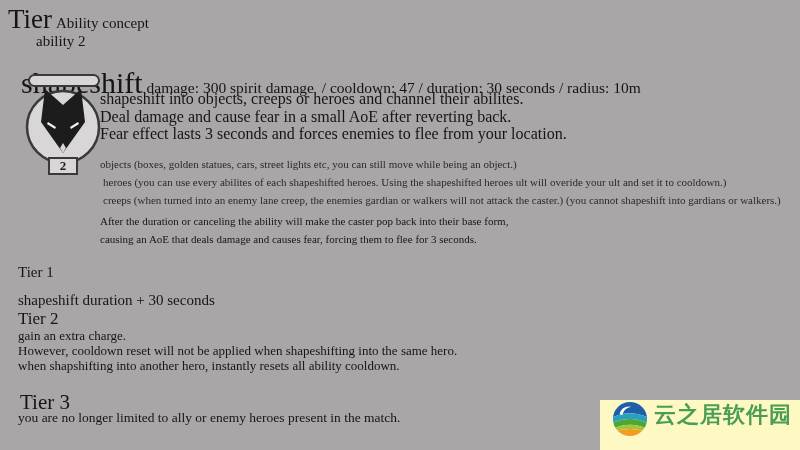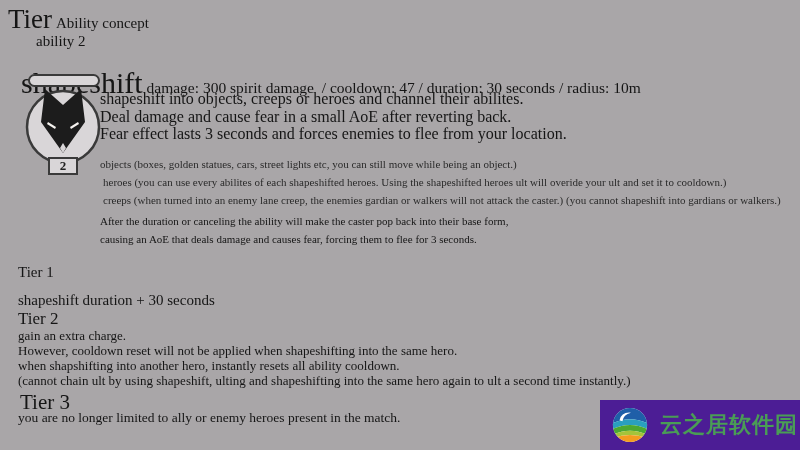--- a/index.html
+++ b/index.html
@@ -26,22 +26,22 @@
   .note-indent{padding-left:3px;}
   .revert{top:213px;left:100px;font-size:11px;line-height:17.5px;}
   .tier1-label{top:264px;left:18px;font-size:15px;}
   .tier1-text{top:292px;left:18px;font-size:15px;}
   .tier2-label{top:309px;left:18px;font-size:17px;}
   .tier2-block{top:328px;left:18px;font-size:13px;line-height:15px;}
   .tier3-label{top:390px;left:20px;font-size:21px;}
   .tier3-text{top:410px;left:18px;font-size:13.5px;}
   .watermark{
     top:400px;left:600px;width:200px;height:50px;
-    background:#4c1d95;
-    display:flex;align-items:center;gap:6px;
+    background:#fef9c3;
+    display:flex;align-items:flex-start;
   }
   .wm-logo{margin-left:11px;flex:0 0 auto;}
   .wm-text{
     margin-left:5px;
     font-family:"DejaVu Sans", sans-serif;
     font-size:22px;
     font-weight:bold;
     color:#4a9d55;
     letter-spacing:1px;
     white-space:nowrap;
@@ -91,21 +91,20 @@
   </div>
 
   <div class="abs tier1-label">Tier 1</div>
   <div class="abs tier1-text">shapeshift duration + 30 seconds</div>
 
   <div class="abs tier2-label">Tier 2</div>
   <div class="abs tier2-block">
     <div>gain an extra charge.</div>
     <div>However, cooldown reset will not be applied when shapeshifting into the same hero.</div>
     <div>when shapshifting into another hero, instantly resets all ability cooldown.</div>
-    <div>(cannot chain ult by using shapeshift, ulting and shapeshifting into the same hero again to ult a second time instantly.)</div>
   </div>
 
   <div class="abs tier3-label">Tier 3</div>
   <div class="abs tier3-text">you are no longer limited to ally or enemy heroes present in the match.</div>
 
   <div class="abs watermark">
     <svg class="wm-logo" width="38" height="38" viewBox="0 0 40 40">
       <defs>
         <clipPath id="wmclip">
             <circle cx="20" cy="20" r="18"></circle>

